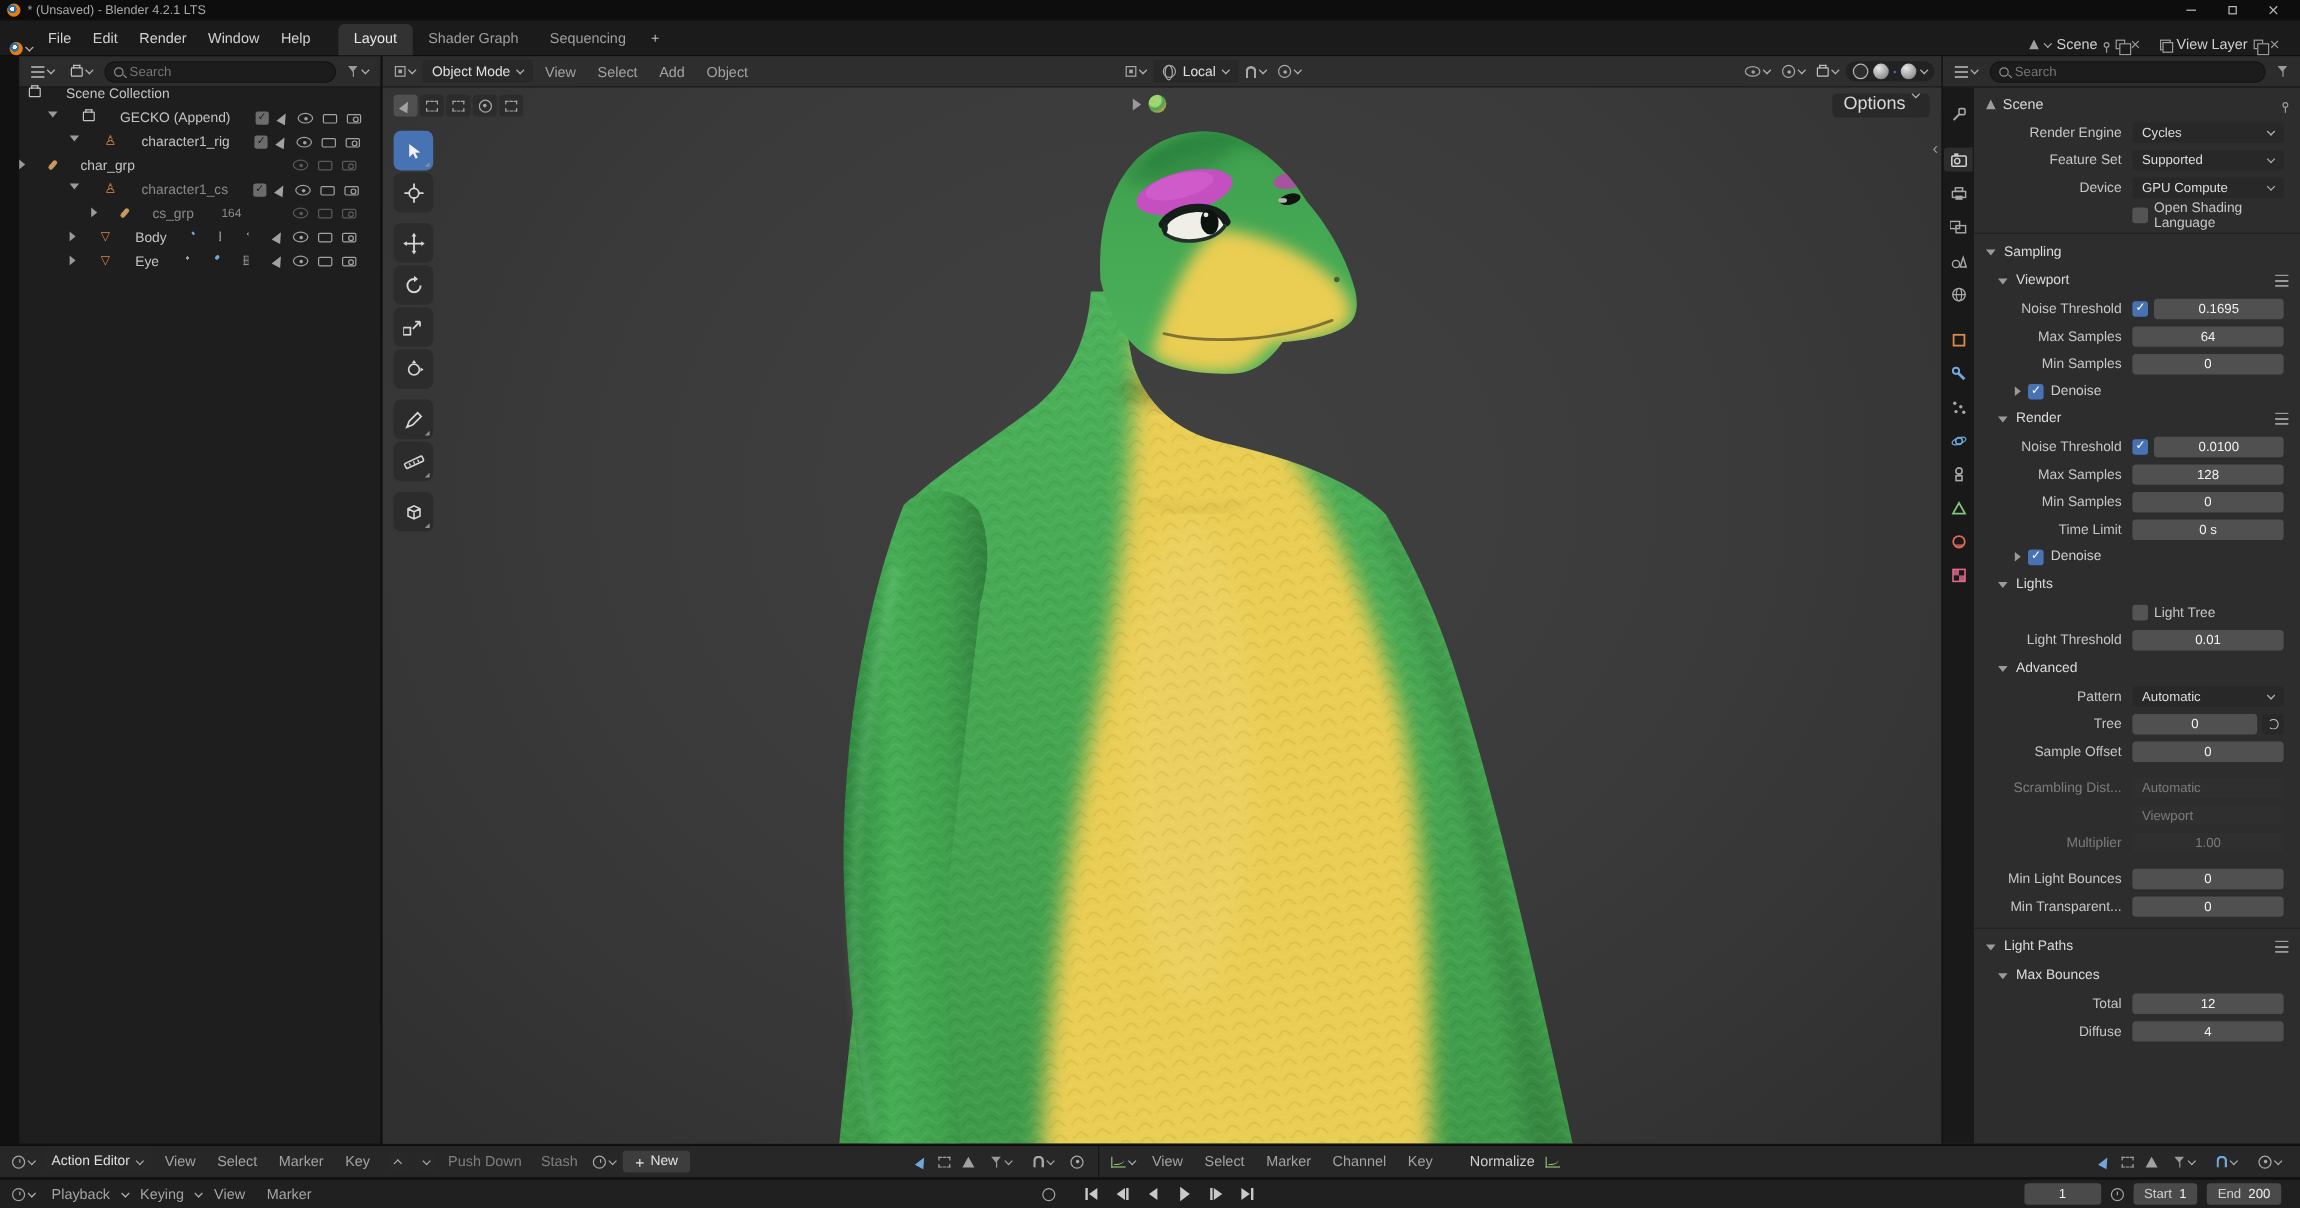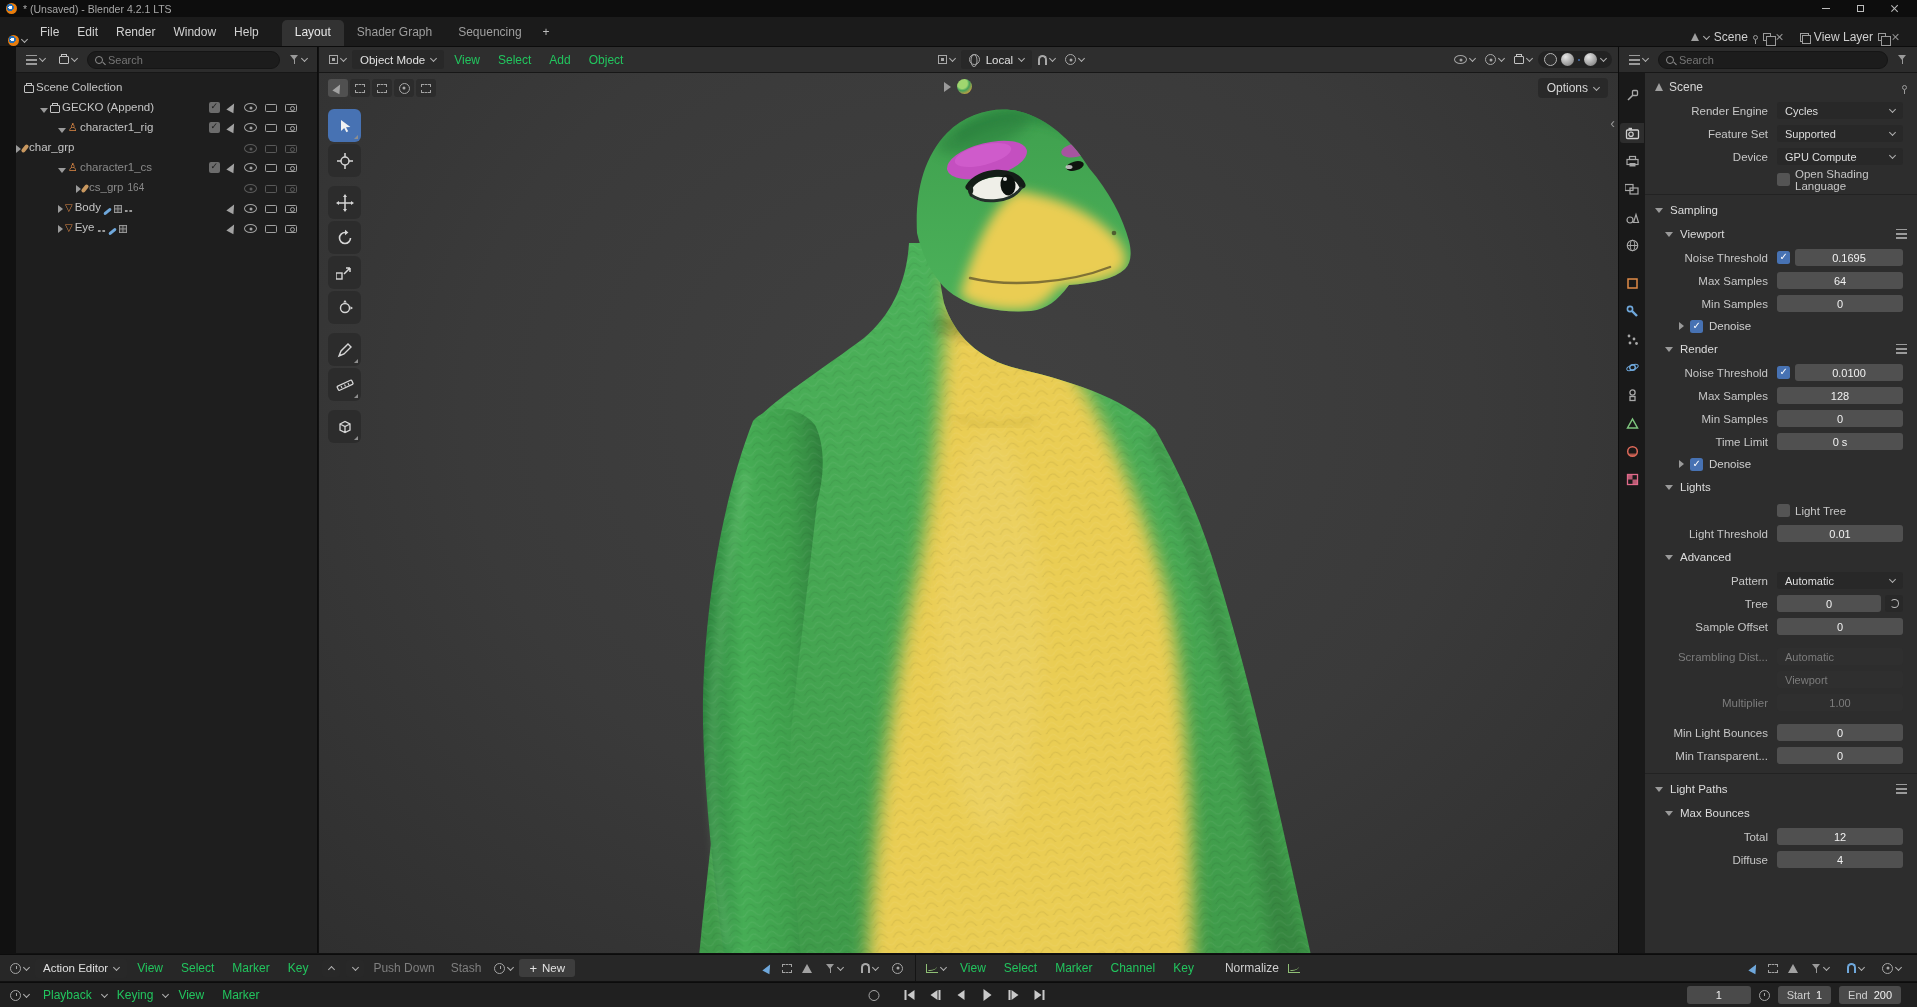--- a/index.html
+++ b/index.html
@@ -45,21 +45,21 @@
   .outliner{position:absolute;left:0;top:0;width:302px;height:100%;background:#1e1e1e;border-right:1px solid #0c0c0c}
   .ed-header{height:26px;background:#2c2c2c;display:flex;align-items:center;gap:6px;padding:0 6px;border-bottom:1px solid #171717}
   .search{flex:1;display:flex;align-items:center;gap:5px;background:#1c1c1c;border:1px solid #151515;border-radius:10px;height:18px;padding:0 7px}
   .search input{flex:1;background:transparent;border:none;outline:none;color:#cfcfcf;font-size:11px;font-family:inherit}
   .i-mag{width:8px;height:8px;border:1.3px solid #8f8f8f;border-radius:50%;position:relative;display:inline-block;flex:none}
   .i-mag::after{content:"";position:absolute;left:6px;top:6px;width:4px;height:1.3px;background:#8f8f8f;transform:rotate(45deg)}
   .i-funnel{width:9px;height:9px;position:relative;display:inline-block}
   .i-funnel::before{content:"";position:absolute;top:0;left:0;border-left:4.5px solid transparent;border-right:4.5px solid transparent;border-top:5px solid #9a9a9a}
   .i-funnel::after{content:"";position:absolute;top:4px;left:3.6px;width:1.6px;height:5px;background:#9a9a9a}
   .i-treelist{width:11px;height:10px;background:linear-gradient(#9a9a9a 0 1.4px,transparent 1.4px 4.2px,#9a9a9a 4.2px 5.6px,transparent 5.6px 8.4px,#9a9a9a 8.4px 9.8px);display:inline-block}
-  .orow{height:20px;display:flex;align-items:flex-end;gap:2px;font-size:11.5px;color:#c4c4c4;padding-right:20px}
+  .orow{height:20px;display:flex;align-items:flex-start;gap:21px;font-size:11.5px;color:#c4c4c4;padding-right:20px}
   .orow .olabel{white-space:nowrap}
   .orow .dim{color:#8a8a8a}
   .oicons{margin-left:auto;display:flex;align-items:center;gap:8px}
   .tri-r{width:0;height:0;border-top:4px solid transparent;border-bottom:4px solid transparent;border-left:5px solid #9a9a9a;display:inline-block;flex:none}
   .tri-d{width:0;height:0;border-left:4px solid transparent;border-right:4px solid transparent;border-top:5px solid #9a9a9a;display:inline-block;flex:none}
   .i-coll{width:10px;height:8px;border:1.2px solid #c2c2c2;border-radius:1px;position:relative;display:inline-block;flex:none}
   .i-coll::after{content:"";position:absolute;left:1px;top:-3px;width:4px;height:2px;border:1.2px solid #c2c2c2;border-bottom:none}
   .i-arm{color:#df8a47;font-size:11px;line-height:1;flex:none}
   .i-bone{width:4px;height:9px;background:#c9985f;border-radius:2px;transform:rotate(40deg);display:inline-block;flex:none}
   .i-mesh{color:#df8a47;font-size:10px;line-height:1;flex:none}
@@ -75,36 +75,36 @@
   .i-wrenchb{width:9px;height:3px;background:#6fa8dc;border-radius:2px;transform:rotate(-40deg);display:inline-block}
   .i-grid{width:8px;height:8px;background:
      linear-gradient(#9a9a9a 0 1px,transparent 1px) 0 0/8px 3.5px,
      linear-gradient(90deg,#9a9a9a 0 1px,transparent 1px) 0 0/3.5px 8px,#3a3a3a;display:inline-block}
   .i-dots{width:9px;height:4px;background:radial-gradient(circle 1.4px,#9a9a9a 98%,transparent) 0 0/4.5px 4px;display:inline-block}
   .obadge{font-size:10px;color:#8a8a8a;margin-left:2px}
   
   .viewport{position:absolute;left:303px;top:0;width:1299px;height:100%;background:#333}
   .vp-header{height:26px;background:#2e2e2e;display:flex;align-items:center;padding:0 6px;gap:2px;border-bottom:1px solid #171717}
   .dd{display:inline-flex;align-items:center;gap:6px;background:#282828;border-radius:3px;height:19px;padding:0 8px;color:#e0e0e0;font-size:11.5px}
-  .hmenu{padding:0 8px;color:#22c55e}
+  .hmenu{padding:0 8px;color:#a3a3a3}
   .hicon{display:inline-flex;align-items:center;gap:3px;padding:0 4px}
   .vp-canvas{position:absolute;left:0;top:26px;right:0;bottom:0;overflow:hidden;
     background:radial-gradient(ellipse at 50% 38%,#414141 0%,#3a3a3a 55%,#2f2f2f 100%)}
   .gecko{position:absolute;inset:0;width:100%;height:100%}
   .toolcol{position:absolute;left:9px;top:36px;display:flex;flex-direction:column;gap:2px}
   .tool{width:33px;height:33px;background:#2b2b2bE6;border-radius:6px;display:flex;align-items:center;justify-content:center;position:relative}
   .tool.active{background:#4772b3}
   .tool.gap{margin-top:7px}
   .tool.corner::after{content:"";position:absolute;right:3px;bottom:3px;border-left:4px solid transparent;border-bottom:4px solid #8f8f8f}
   .selmodes{position:absolute;left:9px;top:6px;display:flex;gap:2px}
   .smbtn{width:20px;height:18px;background:#26262699;border-radius:3px;display:flex;align-items:center;justify-content:center}
   .smbtn.active{background:#505050}
   .float-shade{position:absolute;left:625px;top:6px;display:flex;align-items:center;gap:6px}
   .sphere-ico{width:15px;height:15px;border-radius:50%;background:radial-gradient(circle at 35% 30%,#9fd66f 0 35%,#46a05a 50%,#e8a13c 85%)}
-  .optbtn{position:absolute;right:10px;top:5px;display:inline-flex;align-items:center;gap:6px;background:#272727cc;border-radius:4px;height:20px;padding:0 9px;color:#d8d8d8;font-size:12px}
+  .optbtn{position:absolute;right:10px;top:5px;display:inline-flex;gap:6px;background:#272727cc;border-radius:4px;height:20px;padding:0 9px;color:#d8d8d8;font-size:15px}
   .edge-toggle{position:absolute;right:3px;top:42px;color:#9a9a9a;font-size:14px}
   .sph{width:13px;height:13px;border-radius:50%;background:radial-gradient(circle at 35% 30%,#e8e8e8,#6f6f6f)}
   .sph.wire{background:#2e2e2e;border:1.3px solid #b5b5b5}
   .shadepill{display:inline-flex;align-items:center;gap:4px;background:#222;border-radius:10px;padding:2px 6px}
   .shade-active{background:#4772b3;border-radius:8px;padding:1px}
   .i-globe{width:11px;height:11px;border:1.2px solid #a8a8a8;border-radius:50%;position:relative;display:inline-block}
   .i-globe::after{content:"";position:absolute;left:50%;top:-1px;width:5px;height:11px;border:1px solid #a8a8a8;border-radius:50%;transform:translateX(-50%)}
   .i-magnet{width:9px;height:10px;border:2px solid #a8a8a8;border-bottom:none;border-radius:5px 5px 0 0;display:inline-block}
   .pcirc{width:11px;height:11px;border:1.3px solid #a8a8a8;border-radius:50%;position:relative;display:inline-block}
   .pcirc::after{content:"";position:absolute;left:50%;top:50%;width:3px;height:3px;border-radius:50%;background:#a8a8a8;transform:translate(-50%,-50%)}

